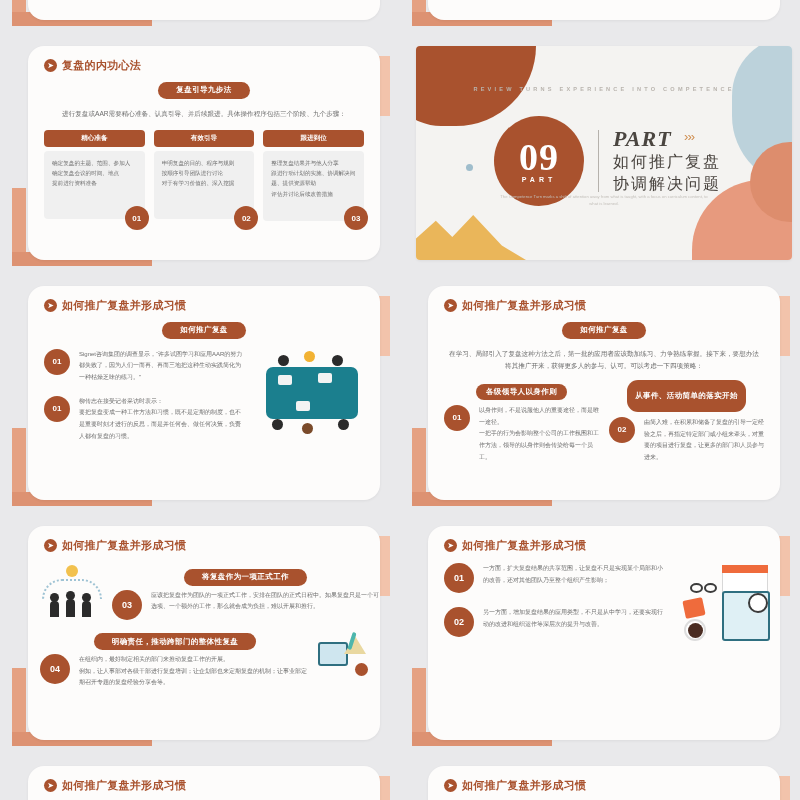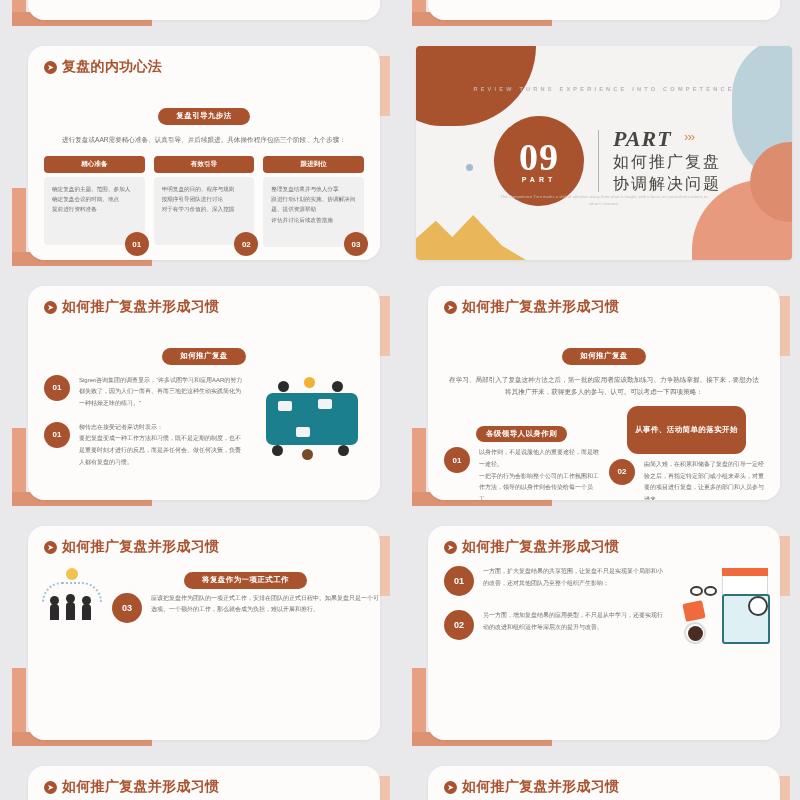--- a/index.html
+++ b/index.html
@@ -45,30 +45,30 @@
     box-shadow: 0 1px 3px rgba(0,0,0,.06);
   }
 
   
   .slide-head { display:flex; align-items:center; gap:5px; padding: 12px 0 0 16px; }
   .arrow-icon {
     width: 13px; height: 13px; border-radius: 50%;
     background: #a9522e; color:#fff; font-size: 8px; line-height:13px;
     text-align:center; flex:none;
   }
-  .slide-title { font-size: 14px; color:#a9522e; font-weight: 700; letter-spacing:.3px; }
+  .slide-title { font-size: 11px; color:#a9522e; font-weight: 700; letter-spacing:.3px; }
 
   
   .pill {
     display:inline-block; background:#a9522e; color:#fff;
     border-radius: 11px; padding: 3.5px 18px;
     font-size: 7.5px; font-weight:700; letter-spacing:.4px;
     text-align:center; white-space:nowrap;
   }
-  .pill-row { text-align:center; margin-top: 28px; }
+  .pill-row { text-align:center; margin-top: 5px; }
 
   .para {
     font-size: 6.6px; line-height: 1.85; color:#6b6b6b;
     text-align:center; padding: 0 28px; margin-top: 9px;
   }
 
   
   .cols { display:flex; gap:9px; padding: 10px 16px 0 16px; }
   .col { flex:1; position:relative; }
   .col-head {
@@ -333,34 +333,34 @@
       <div class="deco-tr"></div>
       <div class="card">
         <div class="slide-head">
           <span class="arrow-icon">➤</span>
           <span class="slide-title">如何推广复盘并形成习惯</span>
         </div>
         <div class="pill-row">
           <span class="pill">如何推广复盘</span>
         </div>
         <div class="para" style="padding:0 20px;">在学习、局部引入了复盘这种方法之后，第一批的应用者应该勤加练习、力争熟练掌握。接下来，要想办法将其推广开来，获得更多人的参与、认可。可以考虑一下四项策略：</div>
-        <div style="display:flex; gap:10px; padding:8px 16px 0 16px;align-items:flex-end;">
+        <div style="display:flex; gap:10px; padding:8px 16px 0 16px;">
           <div style="flex:1;">
             <div style="text-align:center; margin-bottom:5px;">
               <span class="pill" style="padding:3px 10px;">各级领导人以身作则</span>
             </div>
             <div class="nrow">
               <div class="circle">01</div>
               <div class="nbody" style="white-space:pre-line">以身作则，不是说服他人的重要途径，而是唯一途径。
 一把手的行为会影响整个公司的工作氛围和工作方法，领导的以身作则会传染给每一个员工。</div>
             </div>
           </div>
           <div style="flex:1;">
             <div style="text-align:center; margin-bottom:5px;">
-              <span class="pill" style="padding:19px 8px;">从事件、活动简单的落实开始</span>
+              <span class="pill" style="padding:11px 8px;">从事件、活动简单的落实开始</span>
             </div>
             <div class="nrow">
               <div class="circle">02</div>
               <div class="nbody" style="white-space:pre-line">由简入难，在积累和储备了复盘的引导一定经验之后，再指定特定部门或小组来牵头，对重要的项目进行复盘，让更多的部门和人员参与进来。</div>
             </div>
           </div>
         </div>
       </div>
     </div>
 
@@ -384,20 +384,38 @@
             <div class="person" style="left:42px; bottom:0; height:16px;"></div>
           </div>
           <div style="flex:1;">
             <div style="text-align:center; margin-bottom:4px;">
               <span class="pill">将复盘作为一项正式工作</span>
             </div>
             <div class="nrow">
               <div class="circle big">03</div>
               <div class="nbody">应该把复盘作为团队的一项正式工作，安排在团队的正式日程中。如果复盘只是一个可选项、一个额外的工作，那么就会成为负担，难以开展和推行。</div>
             </div>
+          </div>
+        </div>
+        <div style="display:flex; gap:6px; padding:10px 12px 0 12px;">
+          <div style="flex:1;">
+            <div style="text-align:center; margin-bottom:4px;">
+              <span class="pill">明确责任，推动跨部门的整体性复盘</span>
+            </div>
+            <div class="nrow">
+              <div class="circle big">04</div>
+              <div class="nbody" style="white-space:pre-line">在组织内，最好制定相关的部门来推动复盘工作的开展。
+例如，让人事部对各级干部进行复盘培训；让企划部也来定期复盘的机制；让事业部定期召开专题的复盘经验分享会等。</div>
+            </div>
+          </div>
+          <div class="ill-desk" style="position:relative; flex:none; width:52px; height:46px;">
+            <div class="book" style="left:2px; top:12px; width:30px; height:24px;"></div>
+            <div class="tri"></div>
+            <div class="pen"></div>
+            <div class="badge"></div>
           </div>
         </div>
       </div>
     </div>
 
     <div class="cell">
       <div class="deco-bl"></div>
       <div class="deco-tr"></div>
       <div class="card">
         <div class="slide-head">

